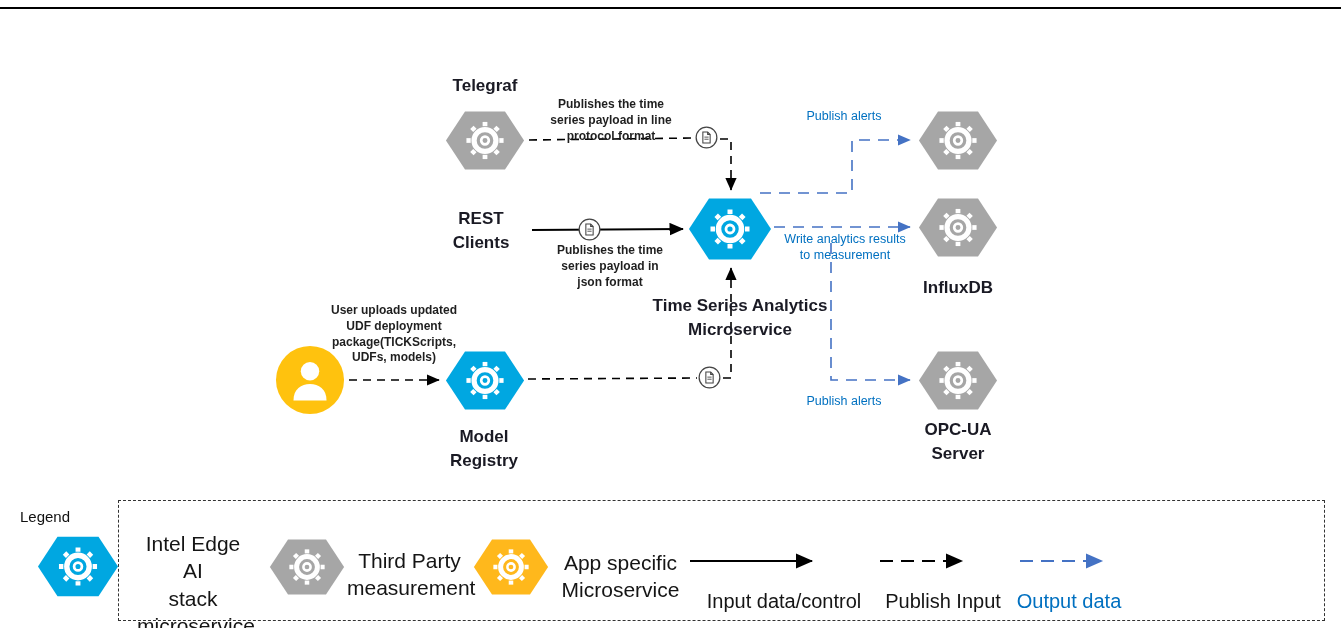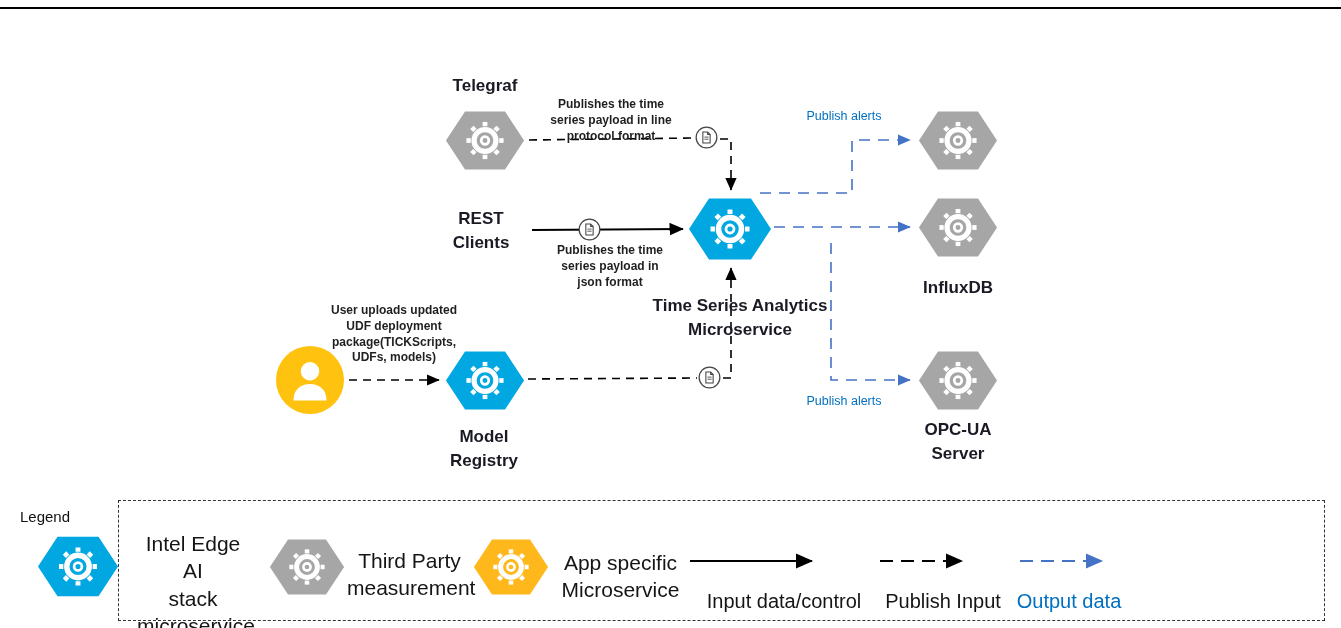--- a/index.html
+++ b/index.html
@@ -138,20 +138,22 @@
 series payload in line
 protocol format</div>
   <div class="abs annot" style="left:535px;top:243px;width:150px">Publishes the time
 series payload in
 json format</div>
   <div class="abs annot" style="left:309px;top:303px;width:170px">User uploads updated
 UDF deployment
 package(TICKScripts,
 UDFs, models)</div>
   <div class="abs blue-annot" style="left:784px;top:109px;width:120px">Publish alerts</div>
+  <div class="abs blue-annot" style="left:765px;top:232px;width:160px">Write analytics results
+to measurement</div>
   <div class="abs blue-annot" style="left:784px;top:394px;width:120px">Publish alerts</div>
 
   <div class="abs legend-title" style="left:20px;top:508px">Legend</div>
   <div class="abs legend-box" style="left:118px;top:500px;width:1207px;height:121px"></div>
 
   <svg class="abs hex-blue" style="left:37px;top:535px" width="82" height="63" viewBox="0 0 84 64">
       <use href="#gear-hex"></use>
     </svg>
   <div class="abs legend-label" style="left:137px;top:530px;width:112px">Intel Edge AI
 stack

